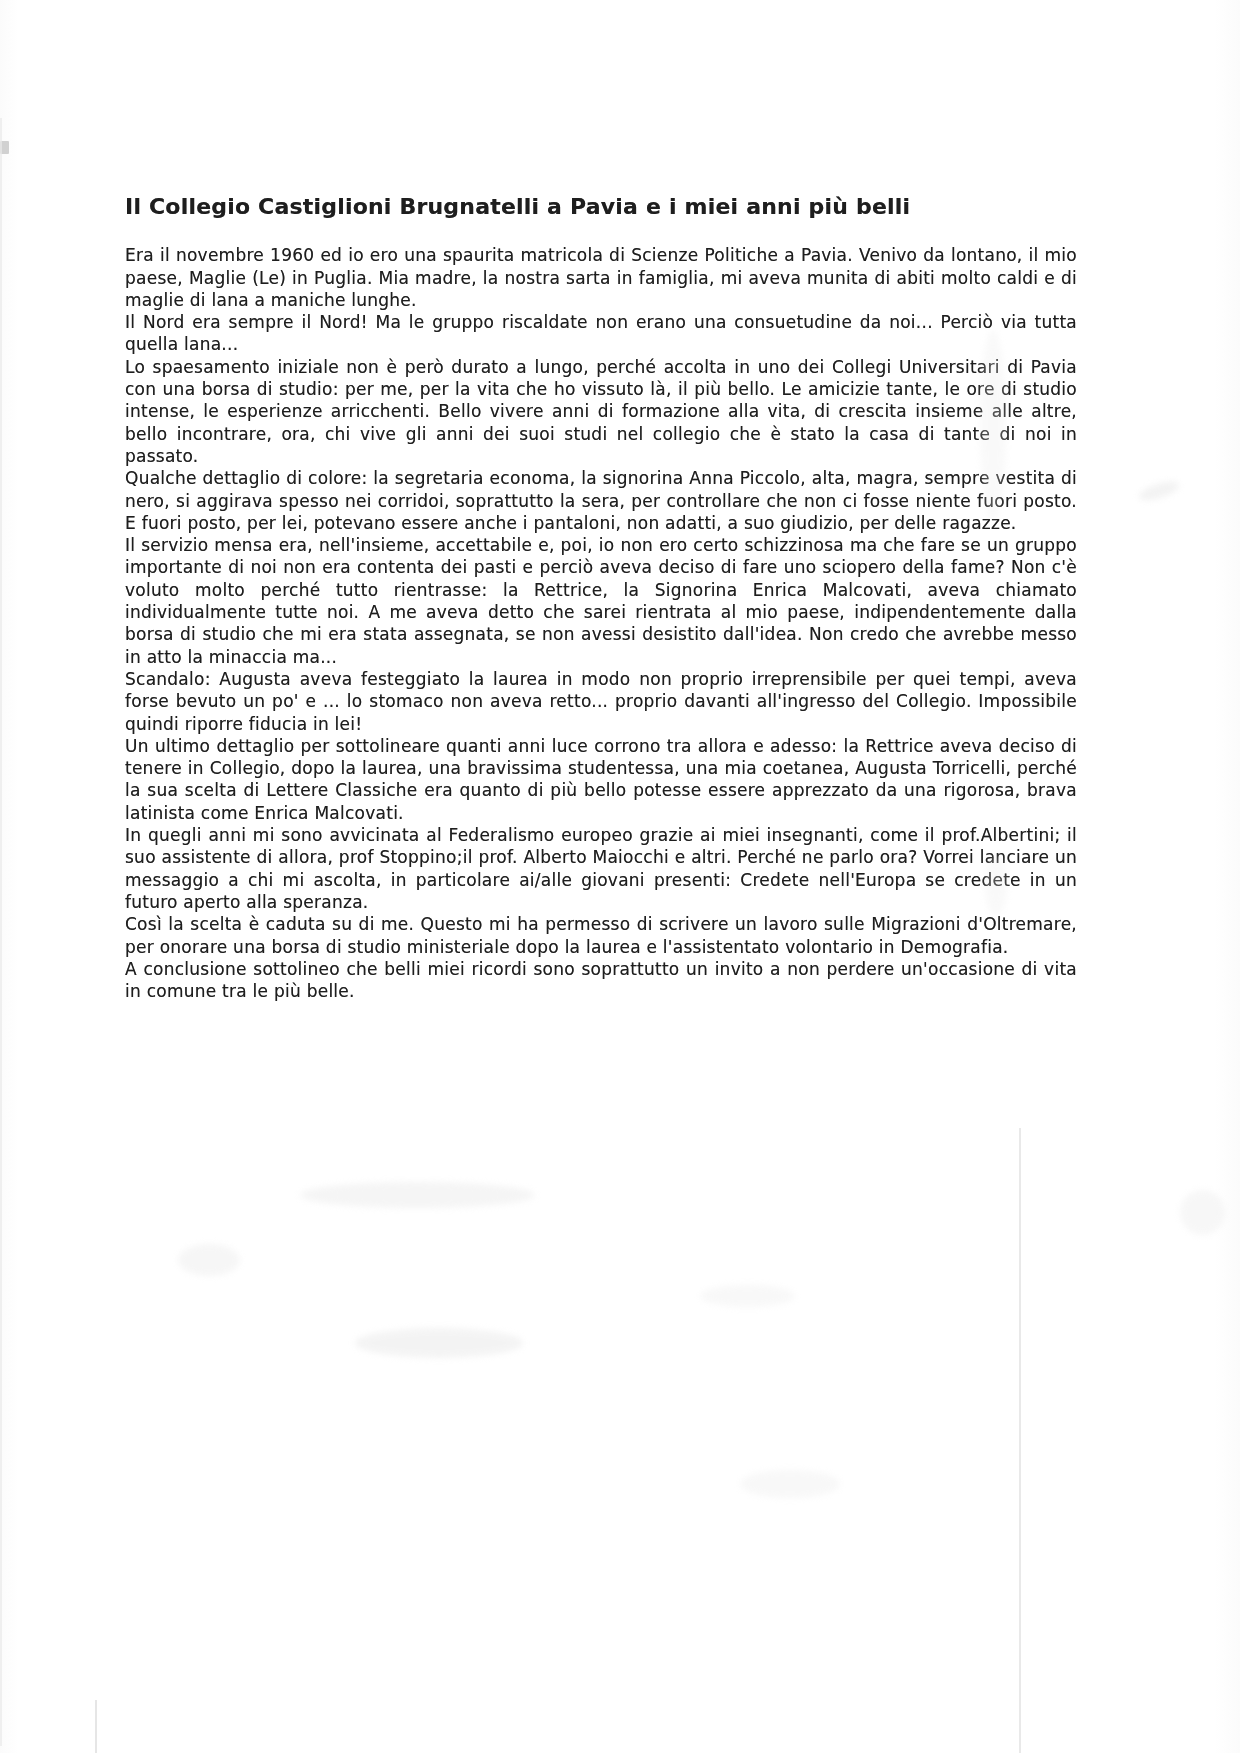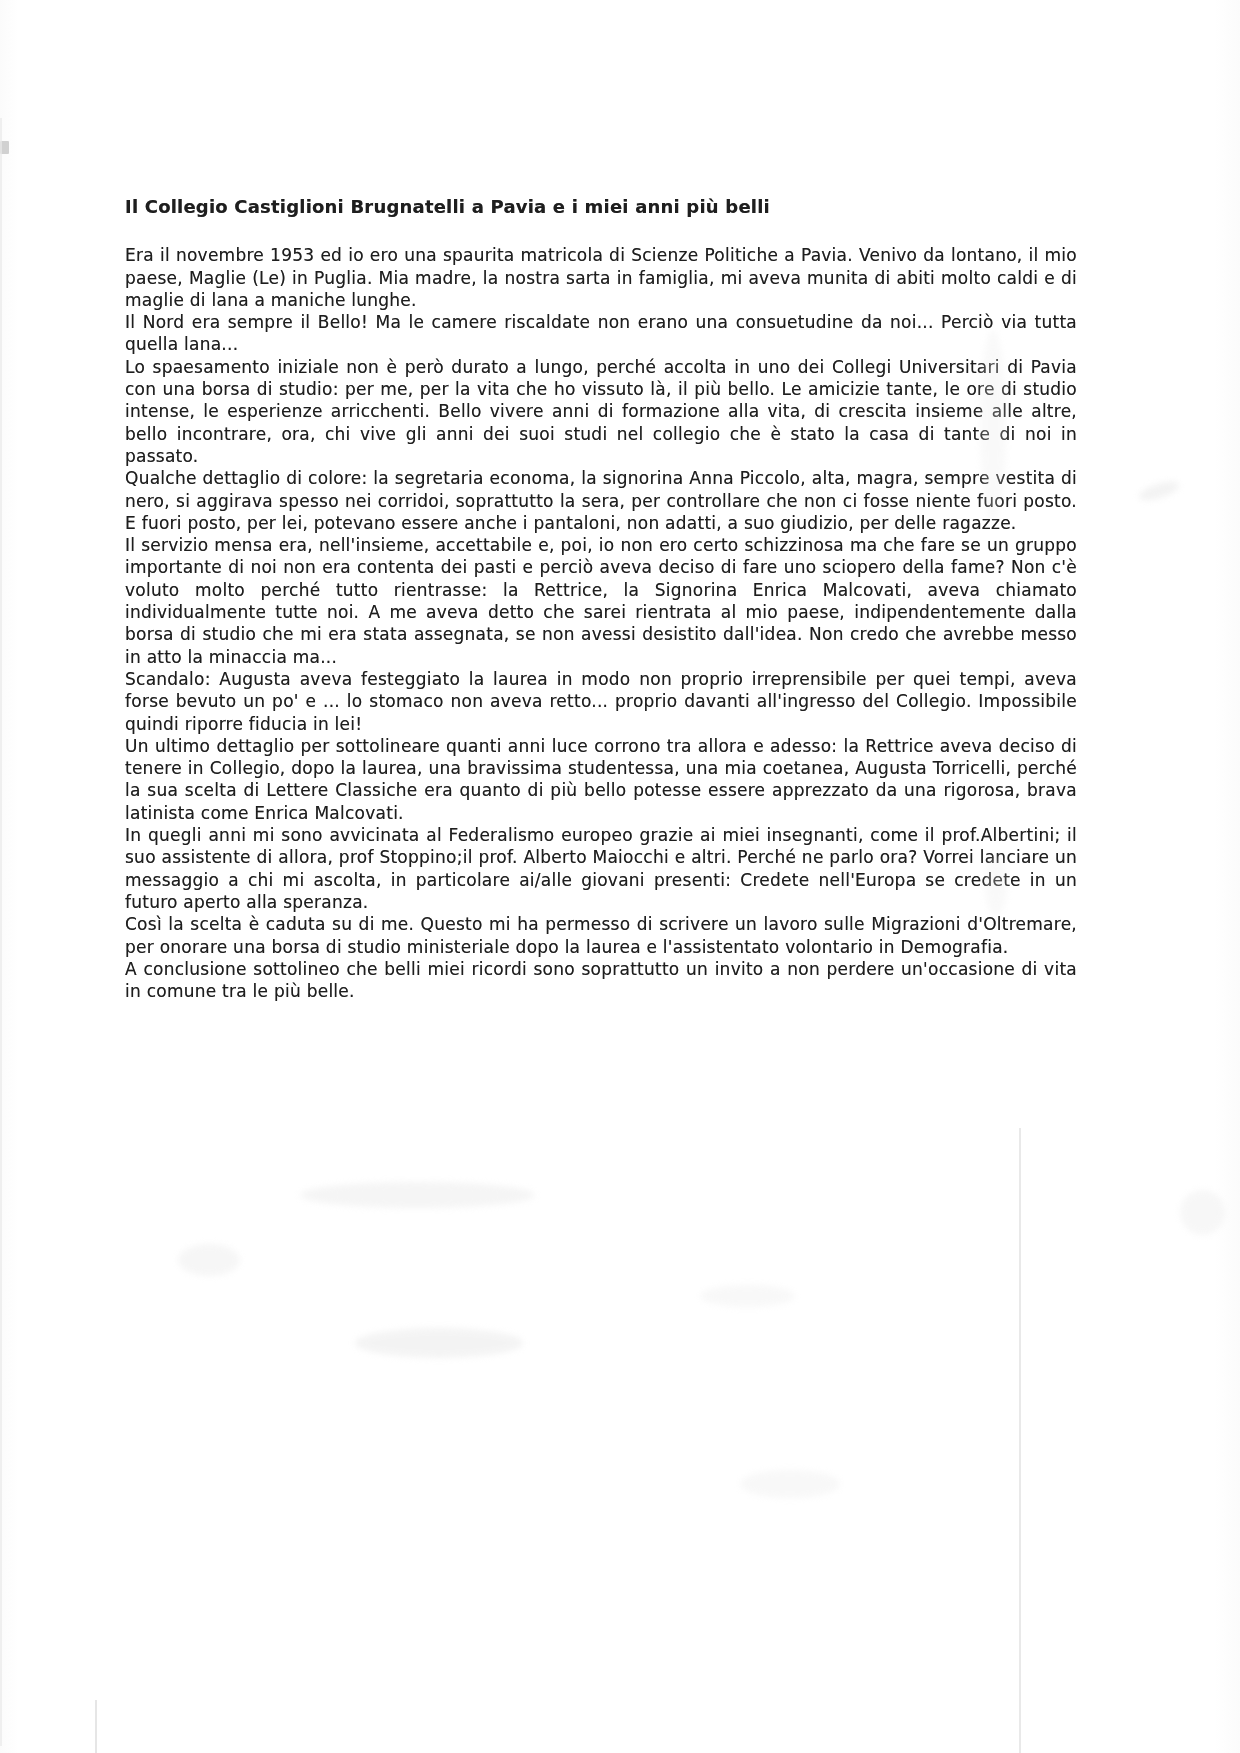--- a/index.html
+++ b/index.html
@@ -25,21 +25,21 @@
     top: 196px;
     width: 952px;
     color: #1e1e1e;
     font-size: 17px;
     line-height: 22.3px;
     letter-spacing: 0.25px;
     text-shadow: 0 0 0.5px rgba(30,30,30,0.55);
   }
   .doc-title {
     font-weight: bold;
-    font-size: 18px;
+    font-size: 22px;
     margin: 0 0 26px 0;
     letter-spacing: 0.2px;
   }
   .text-block p {
     margin: 0;
     text-align: justify;
   }
   .signature {
     margin-top: 17px;
     text-align: right;
@@ -82,22 +82,22 @@
   .ghost-8 { left: 985px; top: 855px; width: 22px; height: 60px; opacity: 0.25; }
 </style>
 </head>
 <body>
 
 <div class="page">
 
   <div class="text-block">
     <h1 class="doc-title">Il Collegio Castiglioni Brugnatelli a Pavia e i miei anni più belli</h1>
 
-    <p>Era il novembre 1953 ed io ero una spaurita matricola di Scienze Politiche a Pavia. Venivo da lontano, il mio paese, Maglie (Le) in Puglia. Mia madre, la nostra sarta in famiglia, mi aveva munita di abiti molto caldi e di maglie di lana a maniche lunghe.</p>
-    <p>Il Nord era sempre il Bello! Ma le camere riscaldate non erano una consuetudine da noi... Perciò via tutta quella lana...</p>
+    <p>Era il novembre 1960 ed io ero una spaurita matricola di Scienze Politiche a Pavia. Venivo da lontano, il mio paese, Maglie (Le) in Puglia. Mia madre, la nostra sarta in famiglia, mi aveva munita di abiti molto caldi e di maglie di lana a maniche lunghe.</p>
+    <p>Il Nord era sempre il Nord! Ma le gruppo riscaldate non erano una consuetudine da noi... Perciò via tutta quella lana...</p>
     <p>Lo spaesamento iniziale non è però durato a lungo, perché accolta in uno dei Collegi Universitari di Pavia con una borsa di studio: per me, per la vita che ho vissuto là, il più bello. Le amicizie tante, le ore di studio intense, le esperienze arricchenti. Bello vivere anni di formazione alla vita, di crescita insieme alle altre, bello incontrare, ora, chi vive gli anni dei suoi studi nel collegio che è stato la casa di tante di noi in passato.</p>
     <p>Qualche dettaglio di colore: la segretaria economa, la signorina Anna Piccolo, alta, magra, sempre vestita di nero, si aggirava spesso nei corridoi, soprattutto la sera, per controllare che non ci fosse niente fuori posto. E fuori posto, per lei, potevano essere anche i pantaloni, non adatti, a suo giudizio, per delle ragazze.</p>
     <p>Il servizio mensa era, nell'insieme, accettabile e, poi, io non ero certo schizzinosa ma che fare se un gruppo importante di noi non era contenta dei pasti e perciò aveva deciso di fare uno sciopero della fame? Non c'è voluto molto perché tutto rientrasse: la Rettrice, la Signorina Enrica Malcovati, aveva chiamato individualmente tutte noi. A me aveva detto che sarei rientrata al mio paese, indipendentemente dalla borsa di studio che mi era stata assegnata, se non avessi desistito dall'idea. Non credo che avrebbe messo in atto la minaccia ma...</p>
     <p>Scandalo: Augusta aveva festeggiato la laurea in modo non proprio irreprensibile per quei tempi, aveva forse bevuto un po' e ... lo stomaco non aveva retto... proprio davanti all'ingresso del Collegio. Impossibile quindi riporre fiducia in lei!</p>
     <p>Un ultimo dettaglio per sottolineare quanti anni luce corrono tra allora e adesso: la Rettrice aveva deciso di tenere in Collegio, dopo la laurea, una bravissima studentessa, una mia coetanea, Augusta Torricelli, perché la sua scelta di Lettere Classiche era quanto di più bello potesse essere apprezzato da una rigorosa, brava latinista come Enrica Malcovati.</p>
     <p>In quegli anni mi sono avvicinata al Federalismo europeo grazie ai miei insegnanti, come il prof.Albertini; il suo assistente di allora, prof Stoppino;il prof. Alberto Maiocchi e altri. Perché ne parlo ora? Vorrei lanciare un messaggio a chi mi ascolta, in particolare ai/alle giovani presenti: Credete nell'Europa se credete in un futuro aperto alla speranza.</p>
     <p>Così la scelta è caduta su di me. Questo mi ha permesso di scrivere un lavoro sulle Migrazioni d'Oltremare, per onorare una borsa di studio ministeriale dopo la laurea e l'assistentato volontario in Demografia.</p>
     <p>A conclusione sottolineo che belli miei ricordi sono soprattutto un invito a non perdere un'occasione di vita in comune tra le più belle.</p>
 
   </div>

